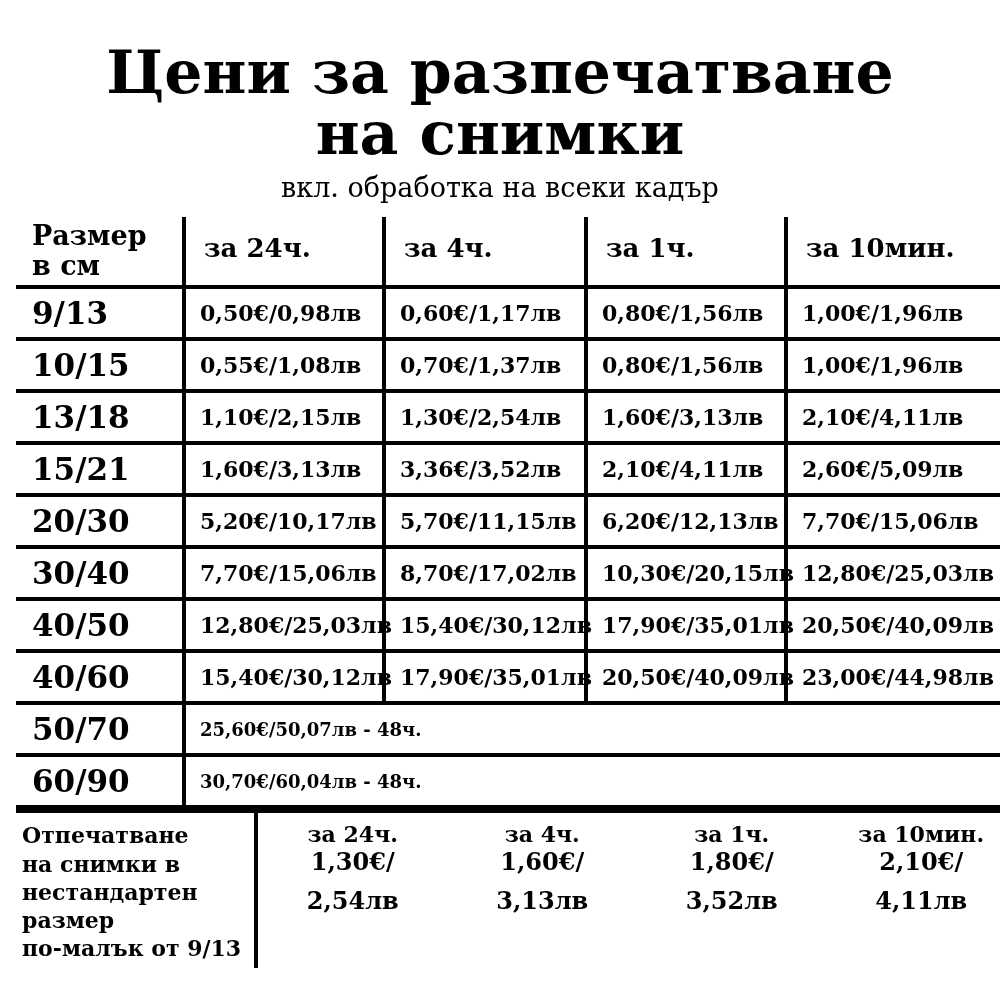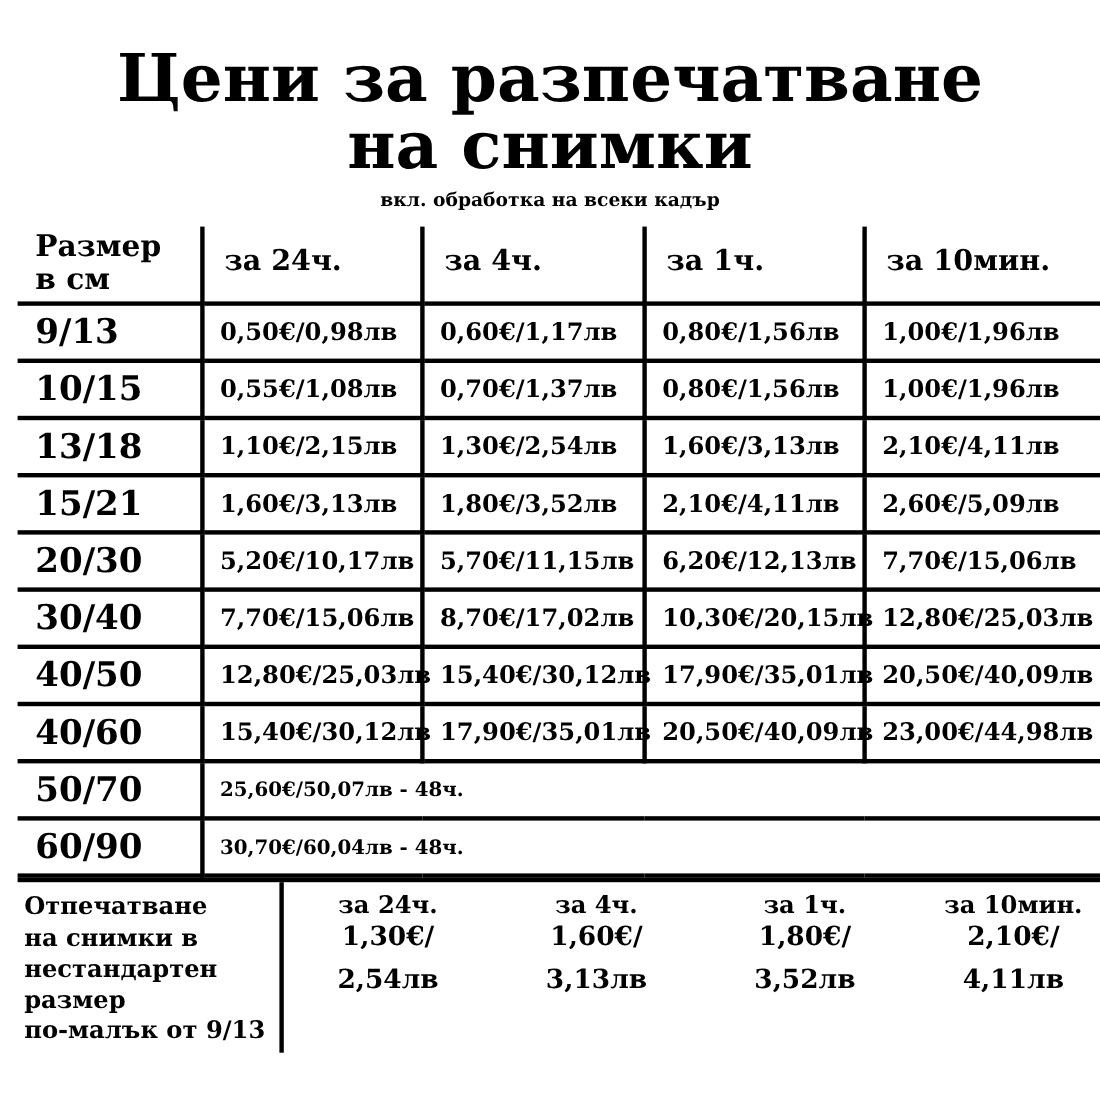--- a/index.html
+++ b/index.html
@@ -24,22 +24,22 @@
   }
   .title-line {
     font-family: "DejaVu Serif", serif;
     font-weight: bold;
     font-size: 60px;
     line-height: 1.02;
     letter-spacing: 0px;
   }
   .subtitle {
     font-family: "DejaVu Serif", serif;
-    font-weight: bold;
-    font-size: 17px;
+    font-weight: normal;
+    font-size: 27px;
     margin-top: 8px;
     letter-spacing: 0px;
   }
 
   
   table.price {
     border-collapse: collapse;
     width: 1000px;
     margin-top: 14px;
     table-layout: fixed;
@@ -180,21 +180,21 @@
         <td class="cell-size hline-bottom vline-right">13/18</td>
         <td class="cell-price hline-bottom vline-right">1,10€/2,15лв</td>
         <td class="cell-price hline-bottom vline-right">1,30€/2,54лв</td>
         <td class="cell-price hline-bottom vline-right">1,60€/3,13лв</td>
         <td class="cell-price hline-bottom">2,10€/4,11лв</td>
       </tr>
 
       <tr class="row">
         <td class="cell-size hline-bottom vline-right">15/21</td>
         <td class="cell-price hline-bottom vline-right">1,60€/3,13лв</td>
-        <td class="cell-price hline-bottom vline-right">1,80€/3,52лв</td>
+        <td class="cell-price hline-bottom vline-right">3,36€/3,52лв</td>
         <td class="cell-price hline-bottom vline-right">2,10€/4,11лв</td>
         <td class="cell-price hline-bottom">2,60€/5,09лв</td>
       </tr>
 
       <tr class="row">
         <td class="cell-size hline-bottom vline-right">20/30</td>
         <td class="cell-price hline-bottom vline-right">5,20€/10,17лв</td>
         <td class="cell-price hline-bottom vline-right">5,70€/11,15лв</td>
         <td class="cell-price hline-bottom vline-right">6,20€/12,13лв</td>
         <td class="cell-price hline-bottom">7,70€/15,06лв</td>

